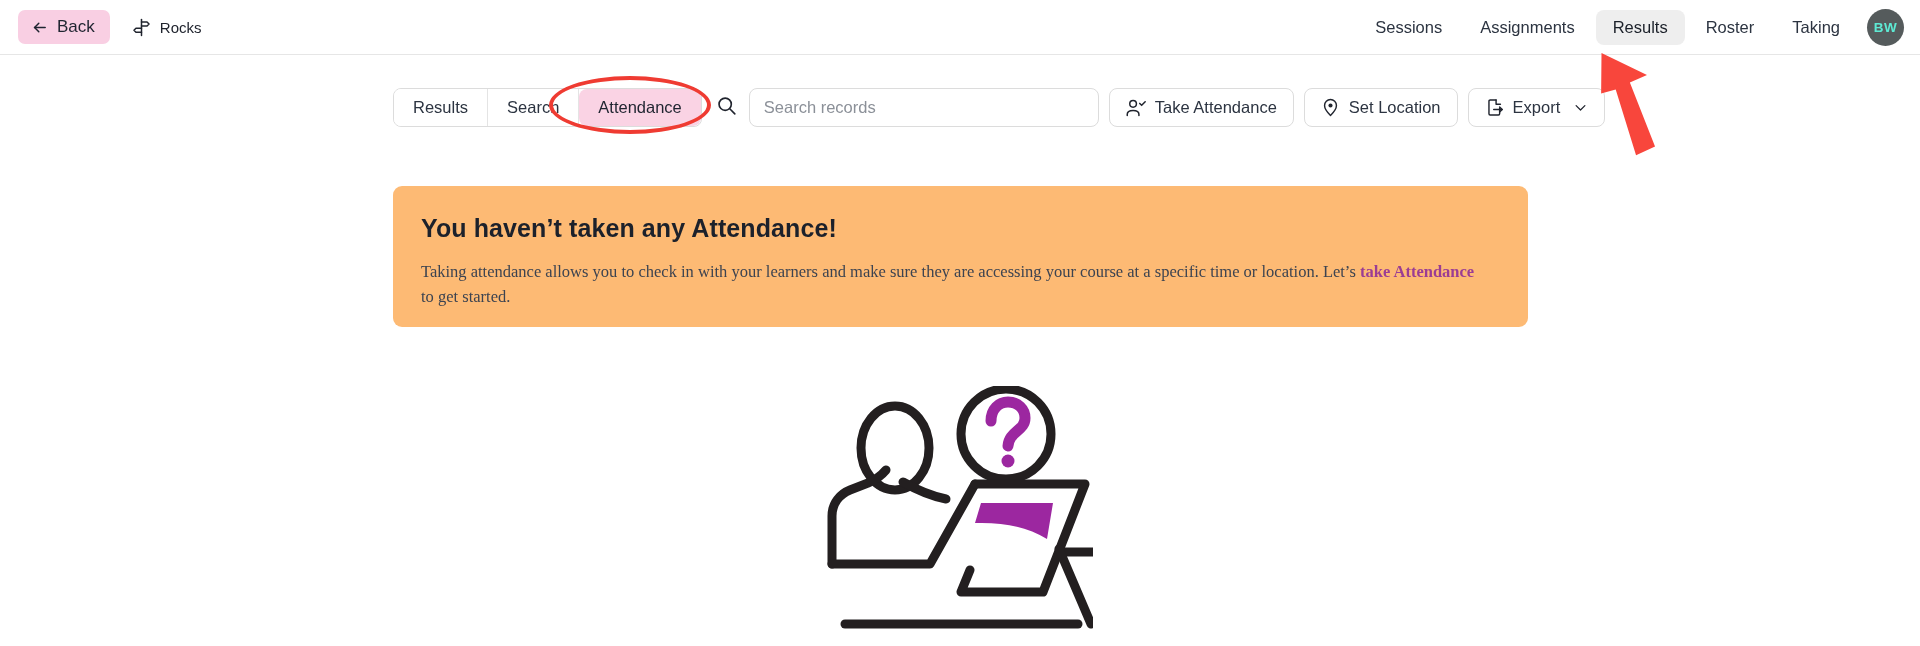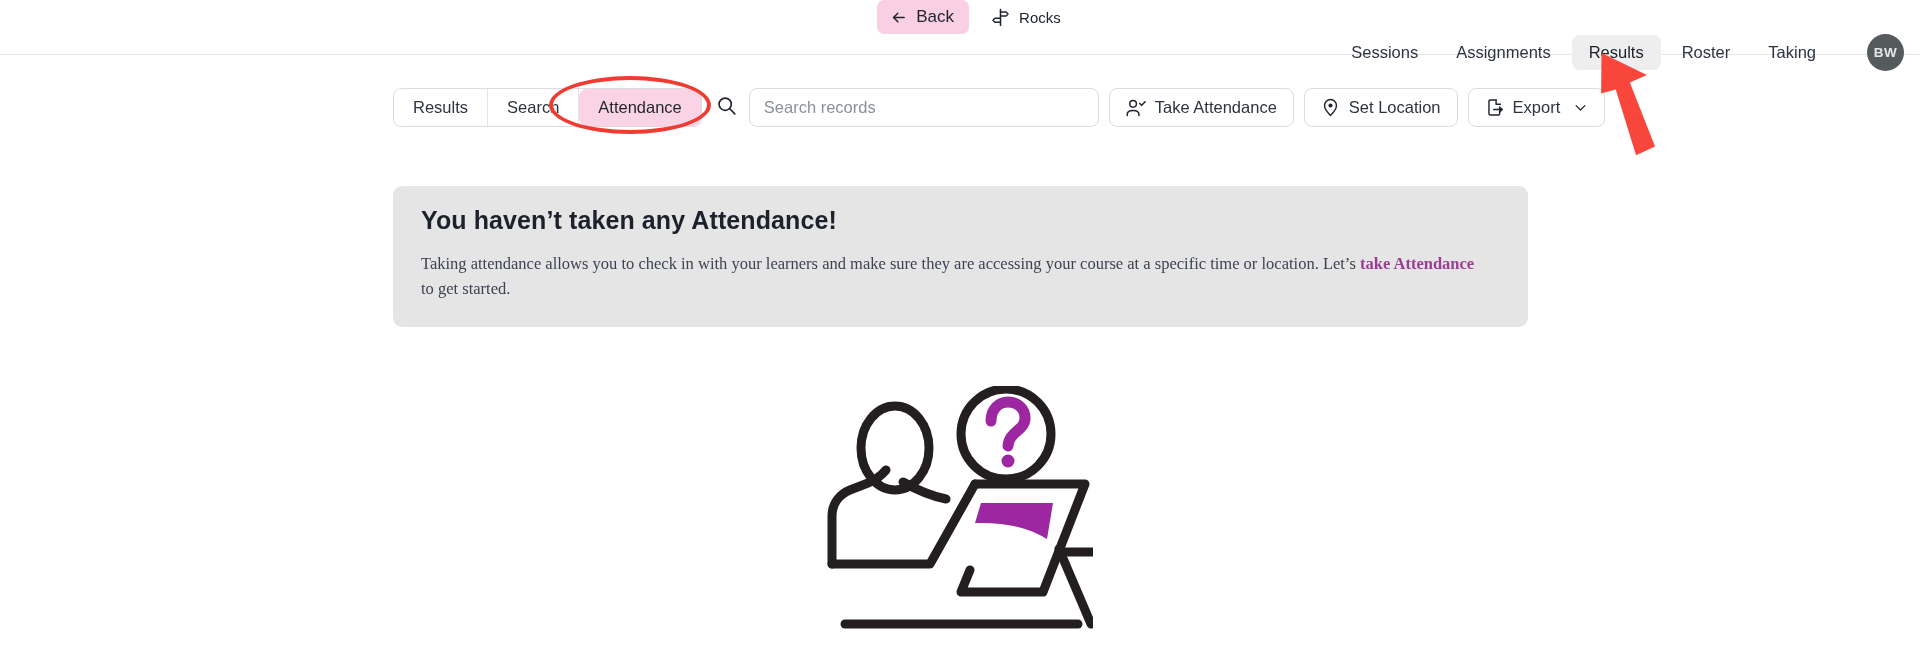--- a/index.html
+++ b/index.html
@@ -11,21 +11,21 @@
     overflow: hidden;
   }
   .page { position: relative; width: 1920px; height: 646px; background: #fff; }
 
   
   .header {
     position: absolute; top: 0; left: 0;
     width: 1920px; height: 55px;
     border-bottom: 1px solid #e6e6e6;
     background: #fff;
-    display: flex; align-items: center; flex-direction: column;
+    display: flex; align-items: center;
   }
   .header-left { display: flex; align-items: center; padding-left: 18px; }
   .back-btn {
     display: inline-flex; align-items: center; gap: 9px;
     background: #f9cfe3; color: #1f2430;
     border: none; border-radius: 7px;
     height: 34px; padding: 0 15px 0 13px;
     font-size: 17px; cursor: pointer;
     font-family: "Liberation Sans", sans-serif;
   }
@@ -42,24 +42,24 @@
   }
   .nav-item {
     font-size: 16.5px; color: #2c3441;
     padding: 8px 17px; border-radius: 8px;
     cursor: pointer; white-space: nowrap;
     background: transparent;
   }
   .nav-item.active { background: #eeeeee; color: #1b2029; }
   .avatar {
     width: 37px; height: 37px; border-radius: 50%;
-    background: #555b5c; color: #e5e5e5;
+    background: #555b5c; color: #5eead4;
     display: flex; align-items: center; justify-content: center;
     font-size: 13.5px; font-weight: bold; letter-spacing: .4px;
-    margin-left: 30px; cursor: pointer; flex: 0 0 auto; text-align: right;
+    margin-left: 6px; cursor: pointer; flex: 0 0 auto; text-align: right;
   }
 
   
   .toolbar {
     position: absolute; top: 88px; left: 393px;
     display: flex; align-items: center; gap: 0;
   }
   .segmented {
     display: flex; align-items: stretch;
     border: 1px solid #dcdcdc; border-radius: 8px;
@@ -98,22 +98,22 @@
   .tool-btn svg { display: block; flex: 0 0 auto; }
   .chev { margin-left: 4px; }
 
   
   .search-icon-outer { margin-left: 14px; margin-right: 2px; display: block; }
 
   
   .info-panel {
     position: absolute; top: 186px; left: 393px;
     width: 1135px; height: 141px;
-    background: #e5e5e5; border-radius: 9px;
-    padding: 20px 28px 0 28px;
+    background: #fdba74; border-radius: 9px;
+    padding: 28px 28px 0 28px;
   }
   .info-title {
     font-size: 25px; font-weight: bold; color: #1c212b;
     margin: 0 0 16px 0; letter-spacing: .1px;
   }
   .info-body {
     font-size: 16.5px; color: #3c4350; line-height: 1.54;
     margin: 0; max-width: 1060px; font-family: Liberation Serif, serif;
   }
   .info-link { color: #9b3d94; font-weight: bold; cursor: pointer; }

